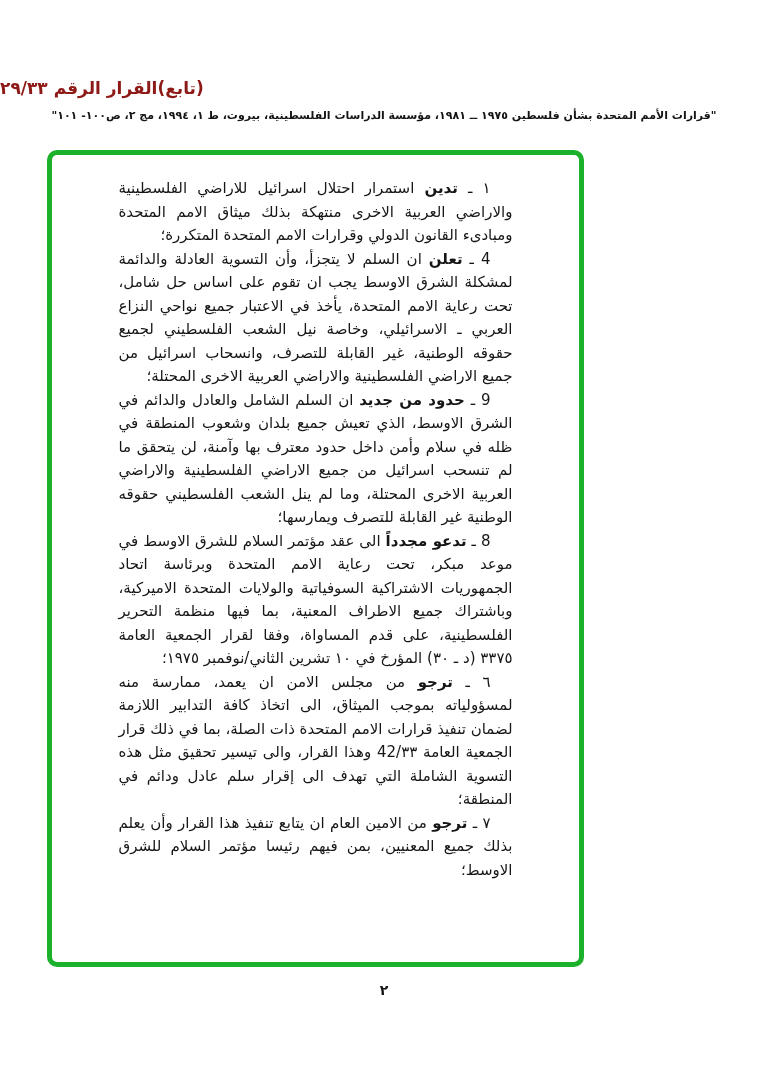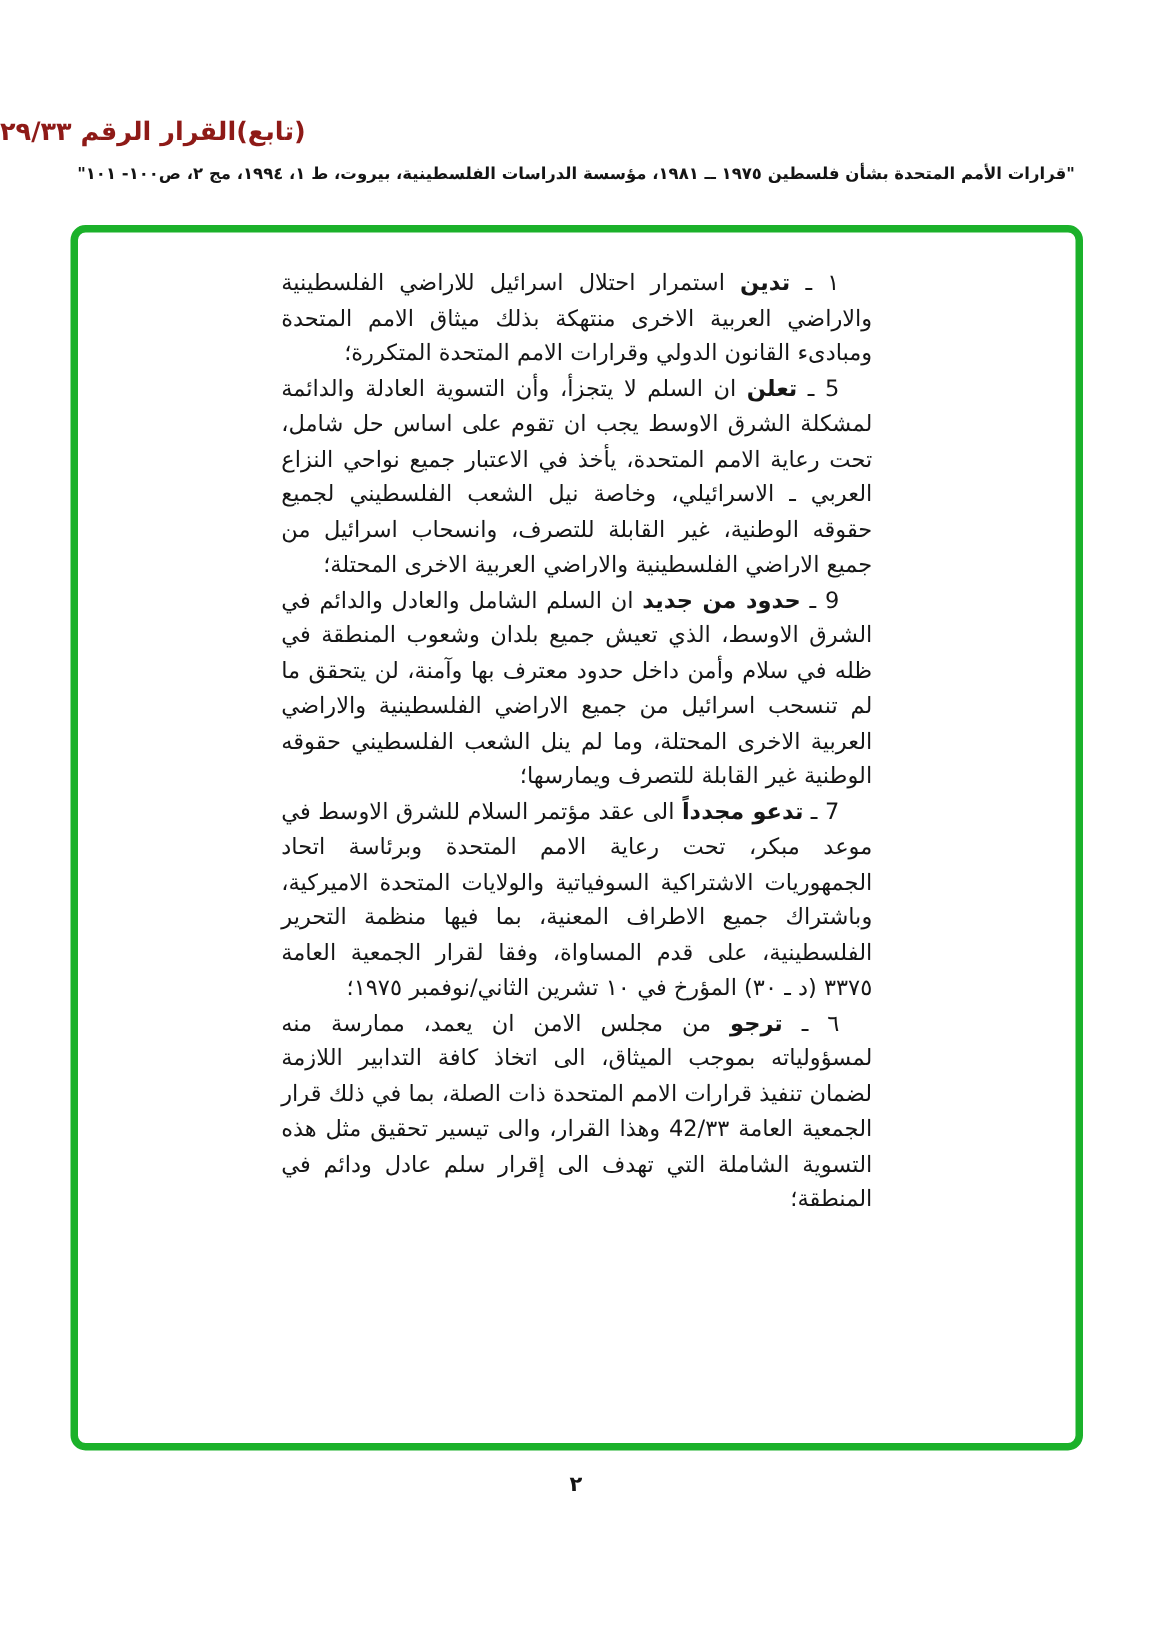--- a/index.html
+++ b/index.html
@@ -31,21 +31,21 @@
     text-align: center;
     direction: rtl;
     font-size: 11px;
     font-weight: bold;
     color: #141414;
   }
   .highlight-frame {
     position: absolute;
     left: 47px;
     top: 150px;
-    width: 675px;
+    width: 537px;
     height: 817px;
     box-sizing: border-box;
     border: 5px solid var(--frame-color, #1bb12a);
     border-radius: 10px;
     background: transparent;
   }
   .resolution-text {
     width: 394px;
     margin: 22px auto 0 auto;
     direction: rtl;
@@ -76,26 +76,27 @@
 
 <div class="doc-title">(تابع)القرار الرقم ٢٩/٣٣</div>
 
 <div class="doc-source">"قرارات الأمم المتحدة بشأن فلسطين ١٩٧٥ ــ ١٩٨١، مؤسسة الدراسات الفلسطينية، بيروت، ط ١، ١٩٩٤، مج ٢، ص١٠٠- ١٠١"</div>
 
 <div class="highlight-frame">
   <div class="resolution-text">
 
     <p><span>١ ـ </span><span class="lead">تدين</span><span> استمرار احتلال اسرائيل للاراضي الفلسطينية والاراضي العربية الاخرى منتهكة بذلك ميثاق الامم المتحدة ومبادىء القانون الدولي وقرارات الامم المتحدة المتكررة؛</span></p>
 
-    <p><span>5 ـ </span><span class="lead">تعلن</span><span> ان السلم لا يتجزأ، وأن التسوية العادلة والدائمة لمشكلة الشرق الاوسط يجب ان تقوم على اساس حل شامل، تحت رعاية الامم المتحدة، يأخذ في الاعتبار جميع نواحي النزاع العربي ـ الاسرائيلي، وخاصة نيل الشعب الفلسطيني لجميع حقوقه الوطنية، غير القابلة للتصرف، وانسحاب اسرائيل من جميع الاراضي الفلسطينية والاراضي العربية الاخرى المحتلة؛</span></p>
+    <p><span>4 ـ </span><span class="lead">تعلن</span><span> ان السلم لا يتجزأ، وأن التسوية العادلة والدائمة لمشكلة الشرق الاوسط يجب ان تقوم على اساس حل شامل، تحت رعاية الامم المتحدة، يأخذ في الاعتبار جميع نواحي النزاع العربي ـ الاسرائيلي، وخاصة نيل الشعب الفلسطيني لجميع حقوقه الوطنية، غير القابلة للتصرف، وانسحاب اسرائيل من جميع الاراضي الفلسطينية والاراضي العربية الاخرى المحتلة؛</span></p>
 
     <p><span>9 ـ </span><span class="lead">حدود من جديد</span><span> ان السلم الشامل والعادل والدائم في الشرق الاوسط، الذي تعيش جميع بلدان وشعوب المنطقة في ظله في سلام وأمن داخل حدود معترف بها وآمنة، لن يتحقق ما لم تنسحب اسرائيل من جميع الاراضي الفلسطينية والاراضي العربية الاخرى المحتلة، وما لم ينل الشعب الفلسطيني حقوقه الوطنية غير القابلة للتصرف ويمارسها؛</span></p>
 
-    <p><span>7 ـ </span><span class="lead">تدعو مجدداً</span><span> الى عقد مؤتمر السلام للشرق الاوسط في موعد مبكر، تحت رعاية الامم المتحدة وبرئاسة اتحاد الجمهوريات الاشتراكية السوفياتية والولايات المتحدة الاميركية، وباشتراك جميع الاطراف المعنية، بما فيها منظمة التحرير الفلسطينية، على قدم المساواة، وفقا لقرار الجمعية العامة ٣٣٧٥ (د ـ ٣٠) المؤرخ في ١٠ تشرين الثاني/نوفمبر ١٩٧٥؛</span></p>
+    <p><span>8 ـ </span><span class="lead">تدعو مجدداً</span><span> الى عقد مؤتمر السلام للشرق الاوسط في موعد مبكر، تحت رعاية الامم المتحدة وبرئاسة اتحاد الجمهوريات الاشتراكية السوفياتية والولايات المتحدة الاميركية، وباشتراك جميع الاطراف المعنية، بما فيها منظمة التحرير الفلسطينية، على قدم المساواة، وفقا لقرار الجمعية العامة ٣٣٧٥ (د ـ ٣٠) المؤرخ في ١٠ تشرين الثاني/نوفمبر ١٩٧٥؛</span></p>
 
 
     <p><span>٦ ـ </span><span class="lead">ترجو</span><span> من مجلس الامن ان يعمد، ممارسة منه لمسؤولياته بموجب الميثاق، الى اتخاذ كافة التدابير اللازمة لضمان تنفيذ قرارات الامم المتحدة ذات الصلة، بما في ذلك قرار الجمعية العامة 42/٣٣ وهذا القرار، والى تيسير تحقيق مثل هذه التسوية الشاملة التي تهدف الى إقرار سلم عادل ودائم في المنطقة؛</span></p>
 
+    <p><span>٧ ـ </span><span class="lead">ترجو</span><span> من الامين العام ان يتابع تنفيذ هذا القرار وأن يعلم بذلك جميع المعنيين، بمن فيهم رئيسا مؤتمر السلام للشرق الاوسط؛</span></p>
 
   </div>
 </div>
 
 <div class="page-number">٢</div>
 
 </body></html>

